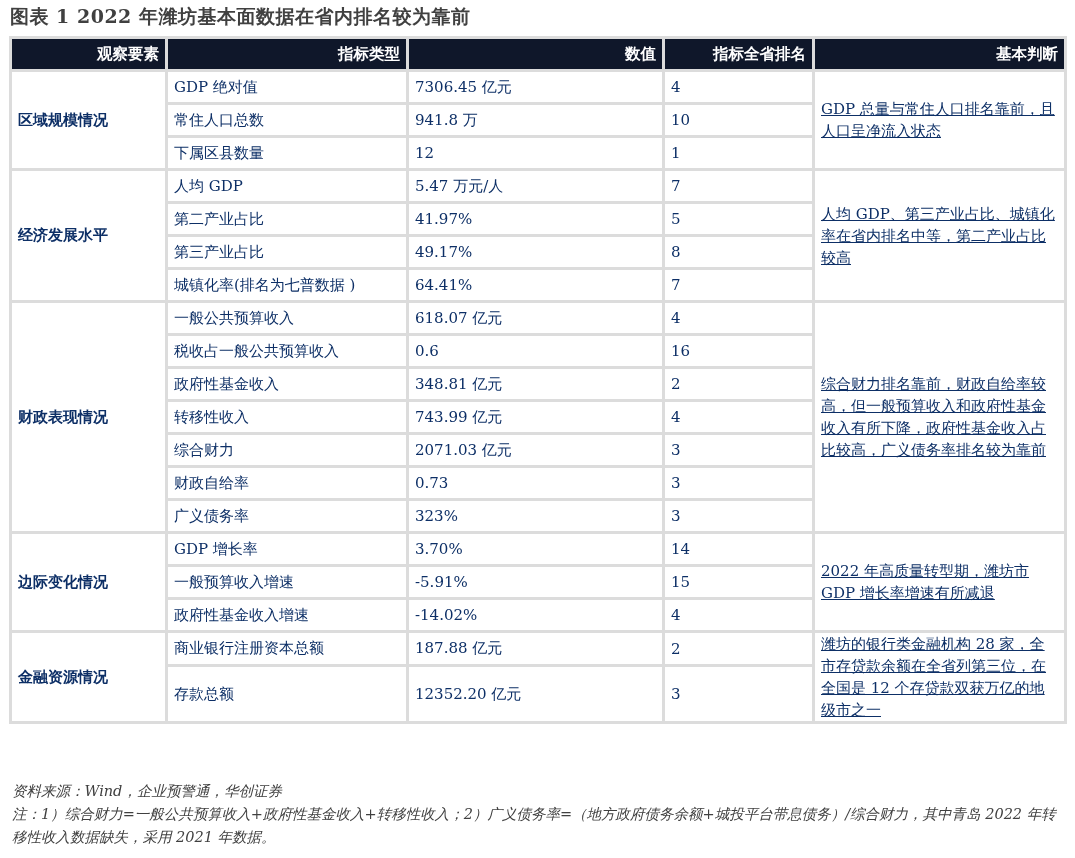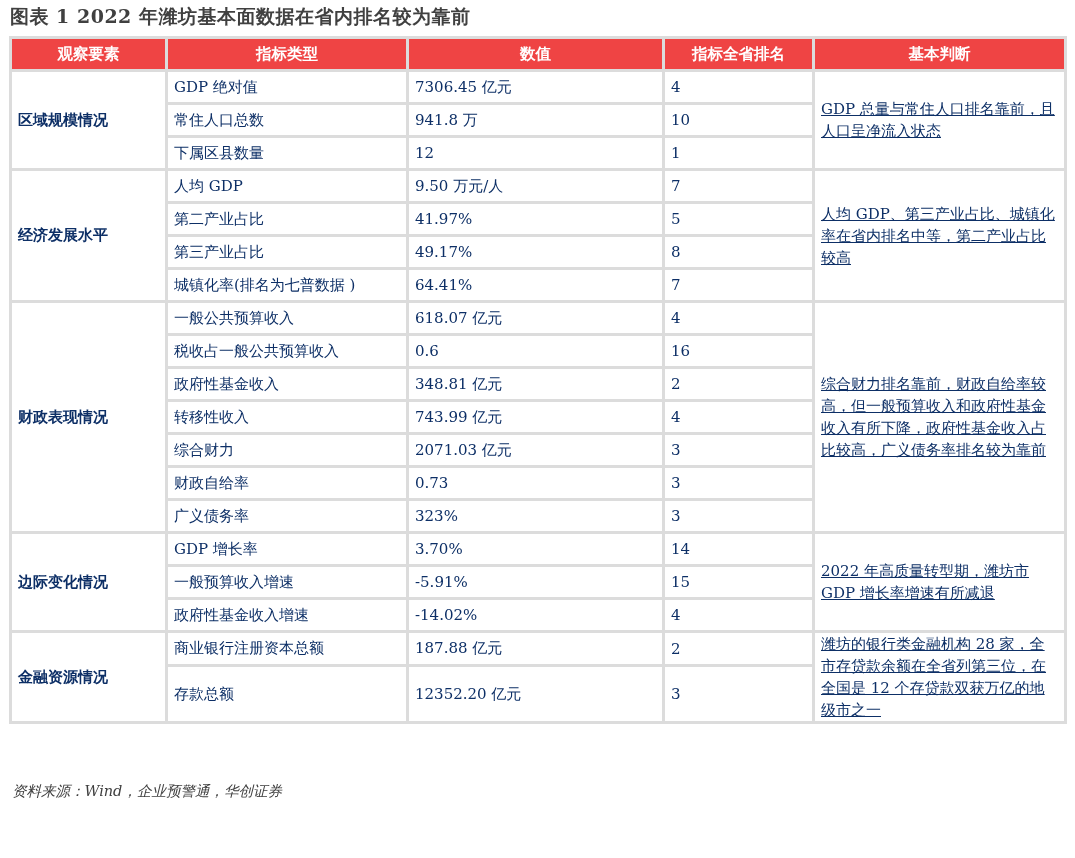--- a/index.html
+++ b/index.html
@@ -4,21 +4,21 @@
 <style>
   html, body { margin: 0; padding: 0; background: #ffffff; }
   body { width: 1075px; height: 858px; position: relative; overflow: hidden;
          font-family: "DejaVu Serif", "Liberation Serif", serif; color: #0d2f66; }
   .title { position: absolute; left: 10px; top: 4px; font-size: 19px; font-weight: bold;
            color: #404040; letter-spacing: 0.5px; white-space: nowrap; }
   table.main { position: absolute; left: 9px; top: 36px; border-collapse: collapse;
                table-layout: fixed; width: 1055px; }
   table.main td, table.main th { border: 3px solid #dcdcdc; padding: 0 6px; font-size: 15px;
                color: #0d2f66; vertical-align: middle; overflow: hidden; }
-  table.main th { background: #ef4444; color: #ffffff; font-weight: bold; text-align: center;
+  table.main th { background: #0f172a; color: #ffffff; font-weight: bold; text-align: right;
                height: 30px; font-size: 15.5px; }
   table.main td { height: 30px; white-space: nowrap; }
   td.group { font-weight: bold; font-size: 15.5px; color: #0b3270; }
   td.judge { white-space: normal !important; line-height: 22px; font-size: 15px; padding: 4px 6px; text-decoration: underline; }
   tr.tall td { height: 52px; }
   .notes { position: absolute; left: 12px; top: 780px; font-style: italic; font-size: 14.5px;
            color: #404040; line-height: 23px; width: 1050px; }
   .notes div { white-space: normal; }
 </style>
 </head>
@@ -59,21 +59,21 @@
     </tr>
     <tr>
       <td>下属区县数量</td>
       <td>12</td>
       <td>1</td>
     </tr>
 
     <tr>
       <td rowspan="4" class="group">经济发展水平</td>
       <td>人均 GDP</td>
-      <td>9.50 万元/人</td>
+      <td>5.47 万元/人</td>
       <td>7</td>
       <td rowspan="4" class="judge">人均 GDP、第三产业占比、城镇化率在省内排名中等，第二产业占比较高</td>
     </tr>
     <tr>
       <td>第二产业占比</td>
       <td>41.97%</td>
       <td>5</td>
     </tr>
     <tr>
       <td>第三产业占比</td>
@@ -152,13 +152,14 @@
     <tr class="tall">
       <td>存款总额</td>
       <td>12352.20 亿元</td>
       <td>3</td>
     </tr>
   </tbody>
 </table>
 
 <div class="notes">
   <div>资料来源：Wind，企业预警通，华创证券</div>
+  <div>注：1）综合财力=一般公共预算收入+政府性基金收入+转移性收入；2）广义债务率=（地方政府债务余额+城投平台带息债务）/综合财力，其中青岛 2022 年转移性收入数据缺失，采用 2021 年数据。</div>
 </div>
 
 </body></html>

